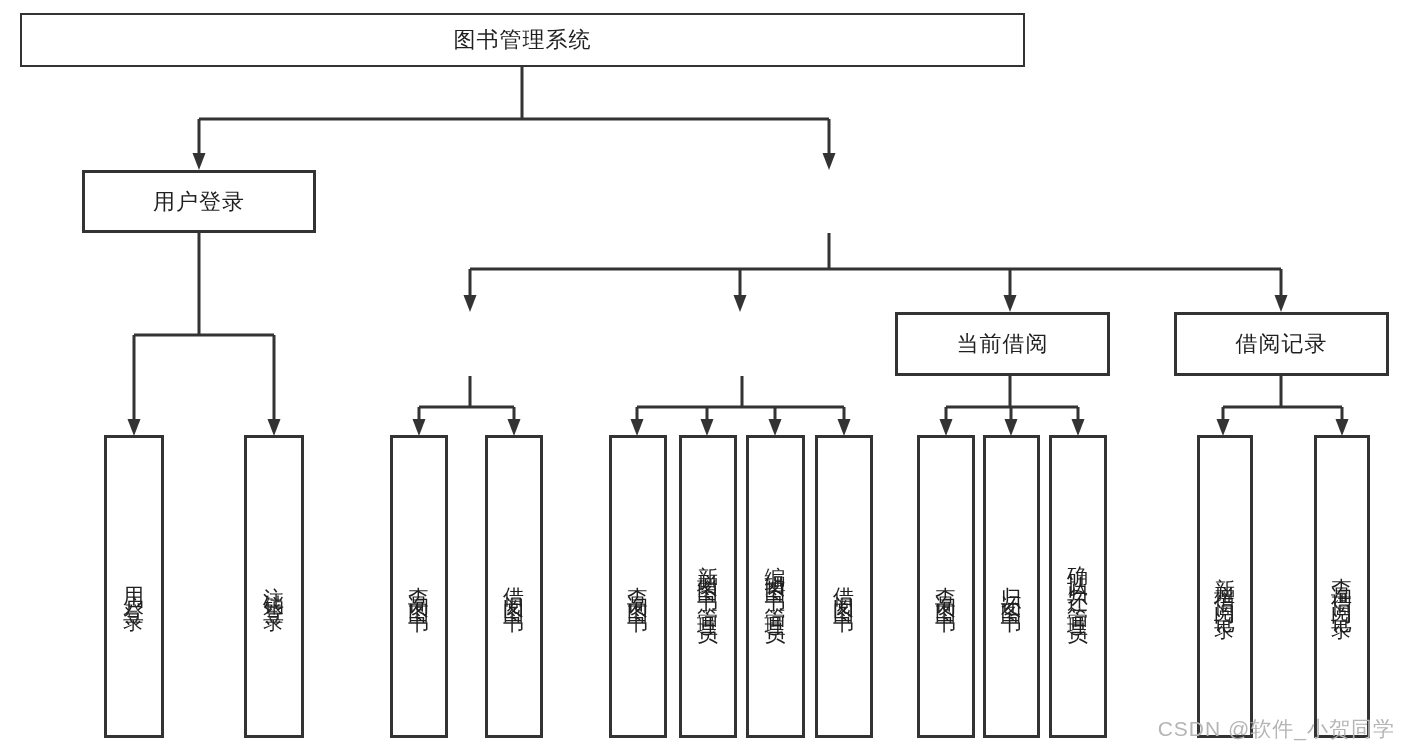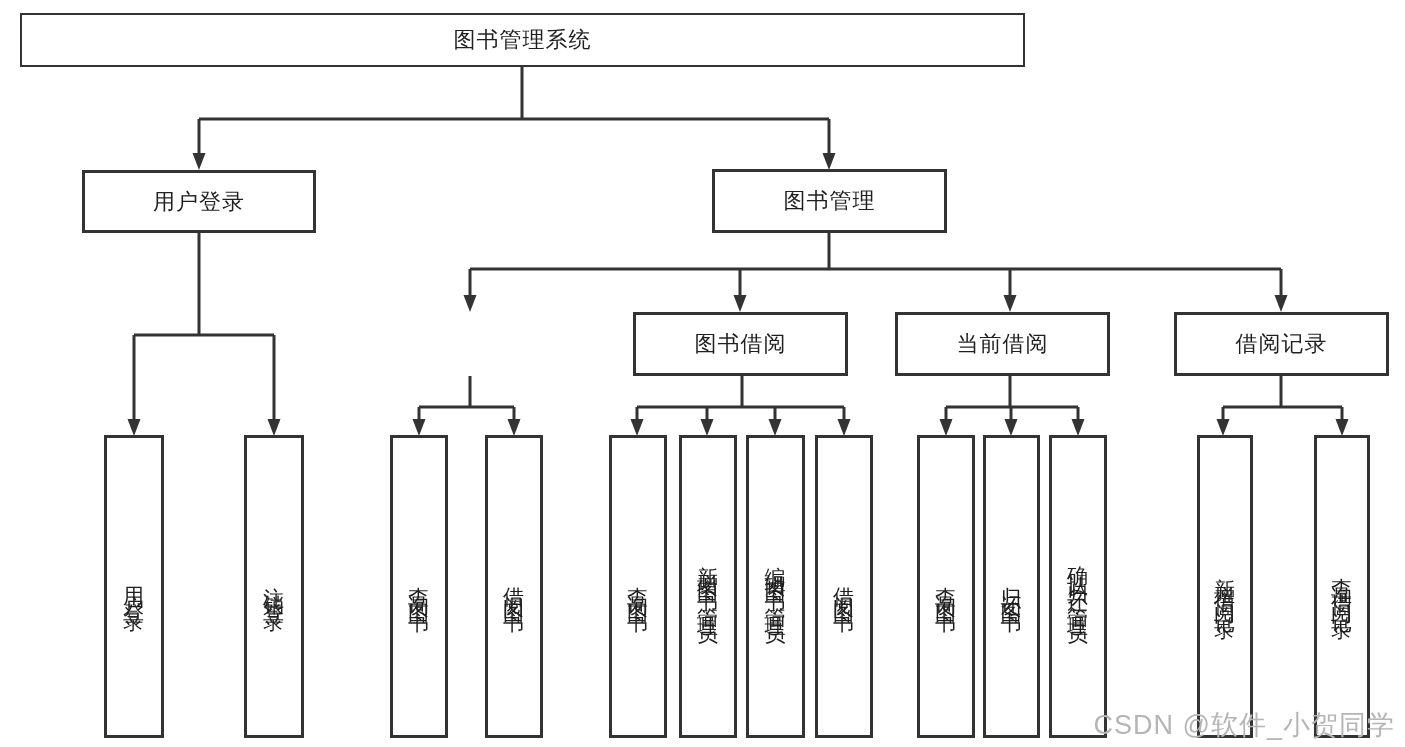--- a/index.html
+++ b/index.html
@@ -12,21 +12,21 @@
     position:absolute;box-sizing:border-box;background:#ffffff;
     border:3px solid #333333;display:flex;align-items:center;justify-content:center;
   }
   .hnode{font-size:22px;letter-spacing:1px;white-space:nowrap;}
   .root{border-width:2px;}
   .vnode span{
     writing-mode:vertical-rl;text-orientation:mixed;
     font-size:21px;letter-spacing:0.40em;line-height:1;
   }
   .watermark{
-    position:absolute;right:10px;bottom:4px;font-size:27px;
+    position:absolute;right:10px;bottom:4px;font-size:21px;
     color:#b5b5b5;letter-spacing:1px;white-space:nowrap;
   }
 </style>
 </head>
 <body>
 
 <div class="canvas">
 
   <svg class="connectors" viewBox="0 0 1405 747" xmlns="http://www.w3.org/2000/svg">
     <g stroke="#333333" stroke-width="3" fill="none">
@@ -64,23 +64,21 @@
       <polygon points="1004.5,419 1017.5,419 1011,436"></polygon>
       <polygon points="1071.5,419 1084.5,419 1078,436"></polygon>
       <polygon points="1216.5,419 1229.5,419 1223,436"></polygon>
       <polygon points="1335.5,419 1348.5,419 1342,436"></polygon>
     </g>
   </svg>
 
   <div class="node hnode root" style="left:20px;top:13px;width:1005px;height:54px">图书管理系统</div>
 
   <div class="node hnode" style="left:82px;top:170px;width:234px;height:63px">用户登录</div>
-  <div class="node hnode" style="left:712px;top:169px;width:235px;height:64px">图书管理</div>
 
-  <div class="node hnode" style="left:633px;top:312px;width:215px;height:64px">图书借阅</div>
   <div class="node hnode" style="left:895px;top:312px;width:215px;height:64px">当前借阅</div>
   <div class="node hnode" style="left:1174px;top:312px;width:215px;height:64px">借阅记录</div>
 
   <div class="node vnode" style="left:104px;top:435px;width:60px;height:303px">
     <span>用户登录</span>
   </div>
   <div class="node vnode" style="left:244px;top:435px;width:60px;height:303px">
     <span>注销登录</span>
   </div>
 

